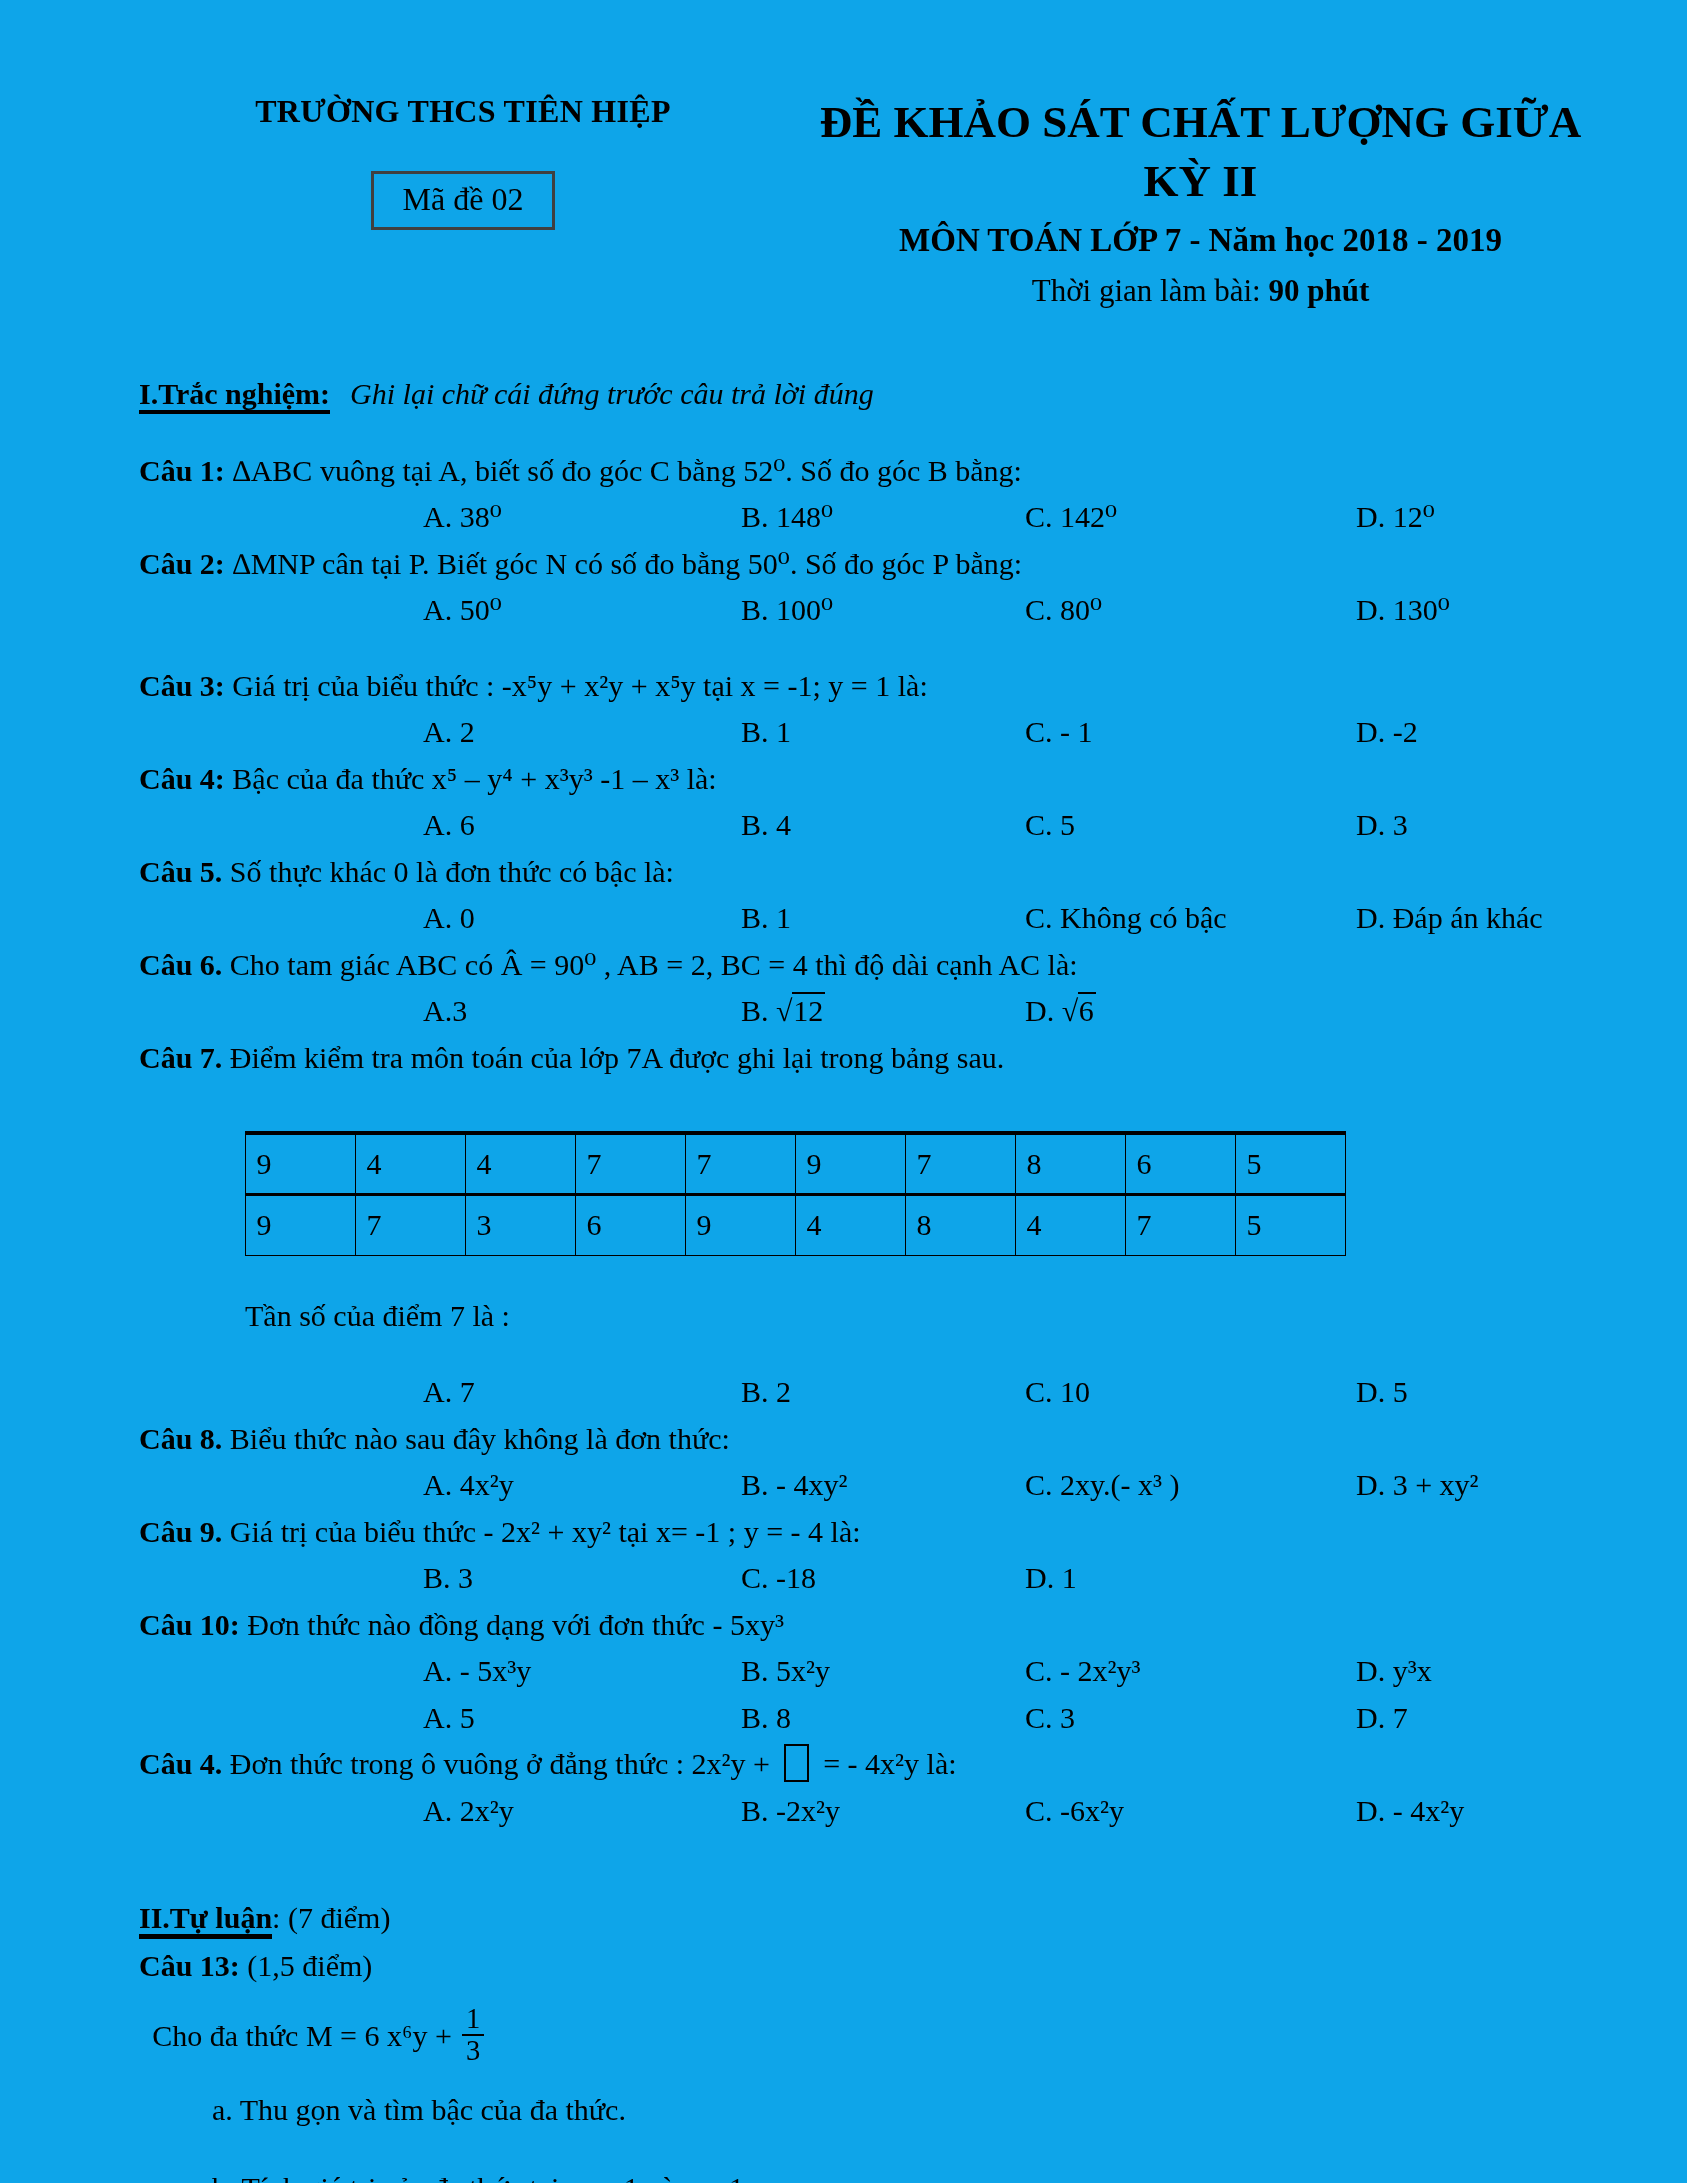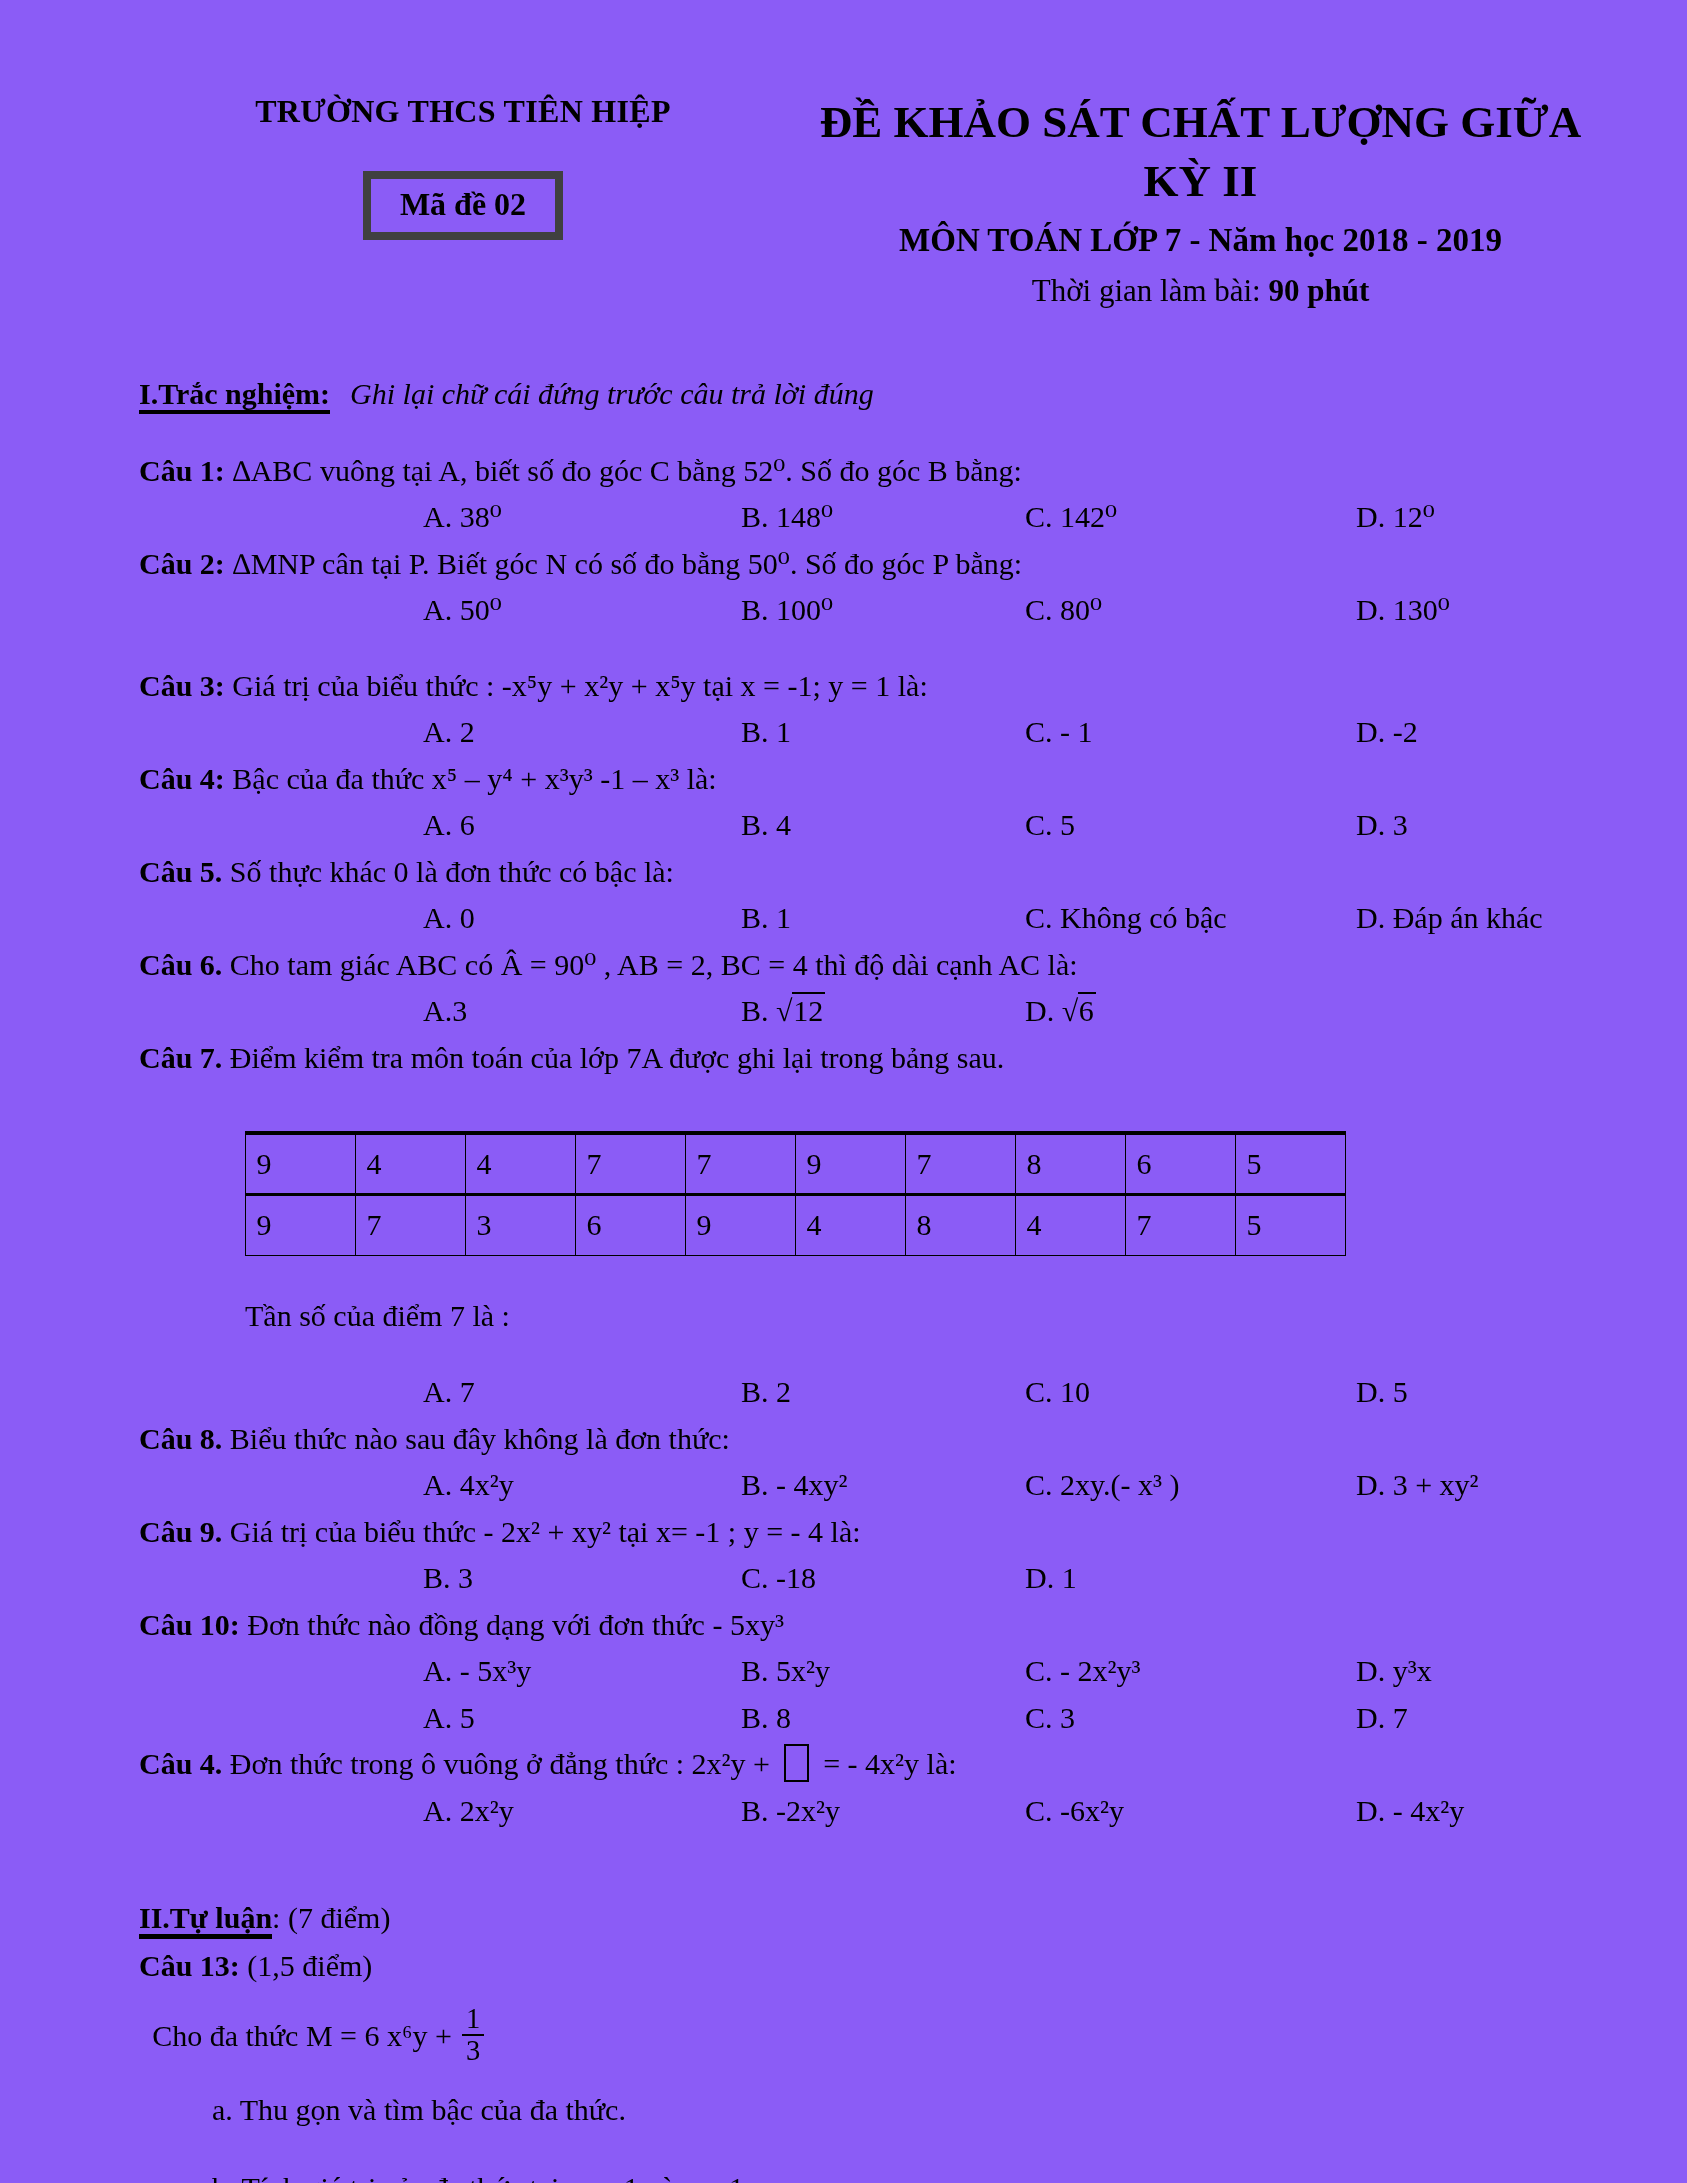--- a/index.html
+++ b/index.html
@@ -1,37 +1,37 @@
 <!DOCTYPE html>
 <html style="font-size:10.6px"><head>
 <meta charset="utf-8">
 <style>
   * { box-sizing: border-box; }
   html,body { margin:0; padding:0; background:#ffffff; }
   .page {
     position: relative;
     width: 1687px;
     height: 2183px;
-    background: #8b5cf6;
+    background: #0ea5e9;
     color: #000000;
     font-family: "Liberation Serif", "DejaVu Serif", serif;
     font-size: 30px;
     padding: 93px 73px 0 139px;
     overflow: hidden;
   }
   
   .hdr { display: flex; align-items: flex-start; }
   .h-left { width: 648px; text-align: center; }
   .school { font-weight: bold; font-size: 32px; letter-spacing: 0.3px; }
   .code-box {
     display: inline-block;
     margin-top: 41px;
-    border: 8px solid #404040;
+    border: 3px solid #404040;
     padding: 6.6px 29px 9.3px 29px;
-    font-weight: bold;
+    font-weight: normal;
     font-size: 32px;
   }
   .h-right { flex: 1; text-align: center; }
   .t1 { font-weight: bold; font-size: 45px; line-height: 1.3; }
   .t2 { font-weight: bold; font-size: 33px; line-height: 1.3; margin-top: 9.3px; }
   .t3 { font-size: 31px; margin-top: 10.6px; }
   .t3 b { font-weight: bold; }
   
   .sec1 { margin-top: 62px; line-height: 1.5; }
   .sec-title { font-weight: bold; border-bottom: 4.6px solid #000; padding-bottom: 0.7px; }

